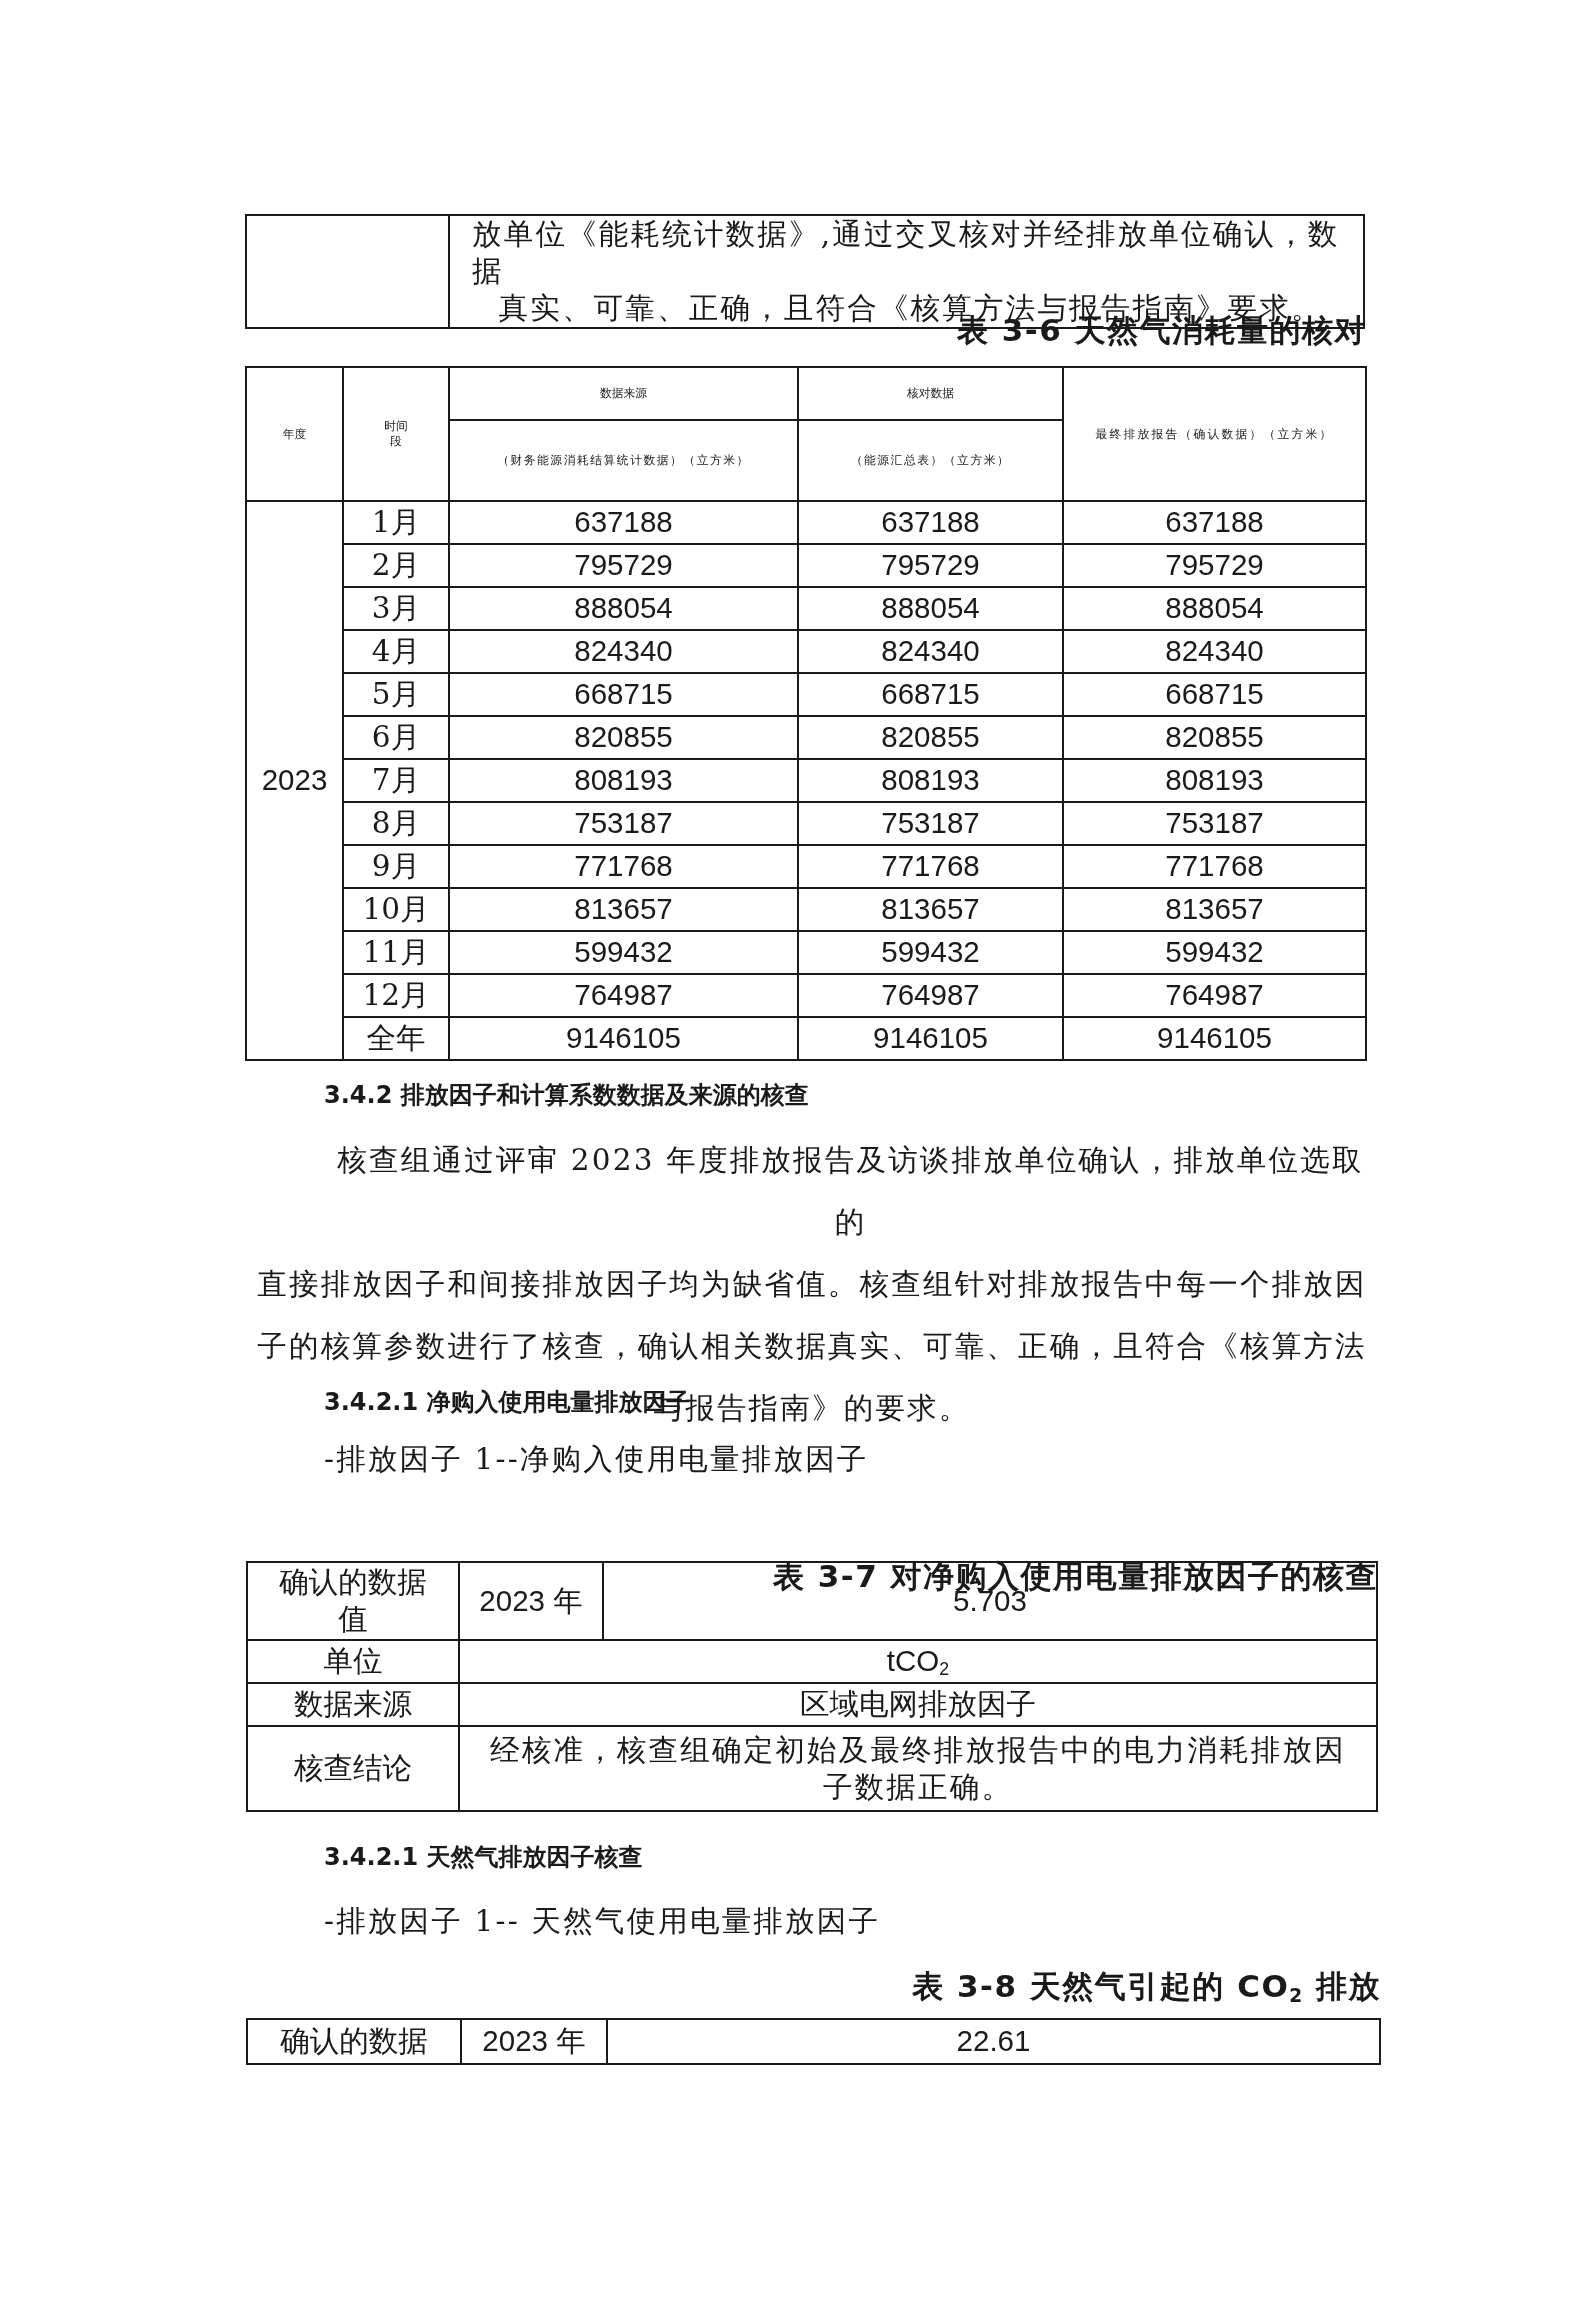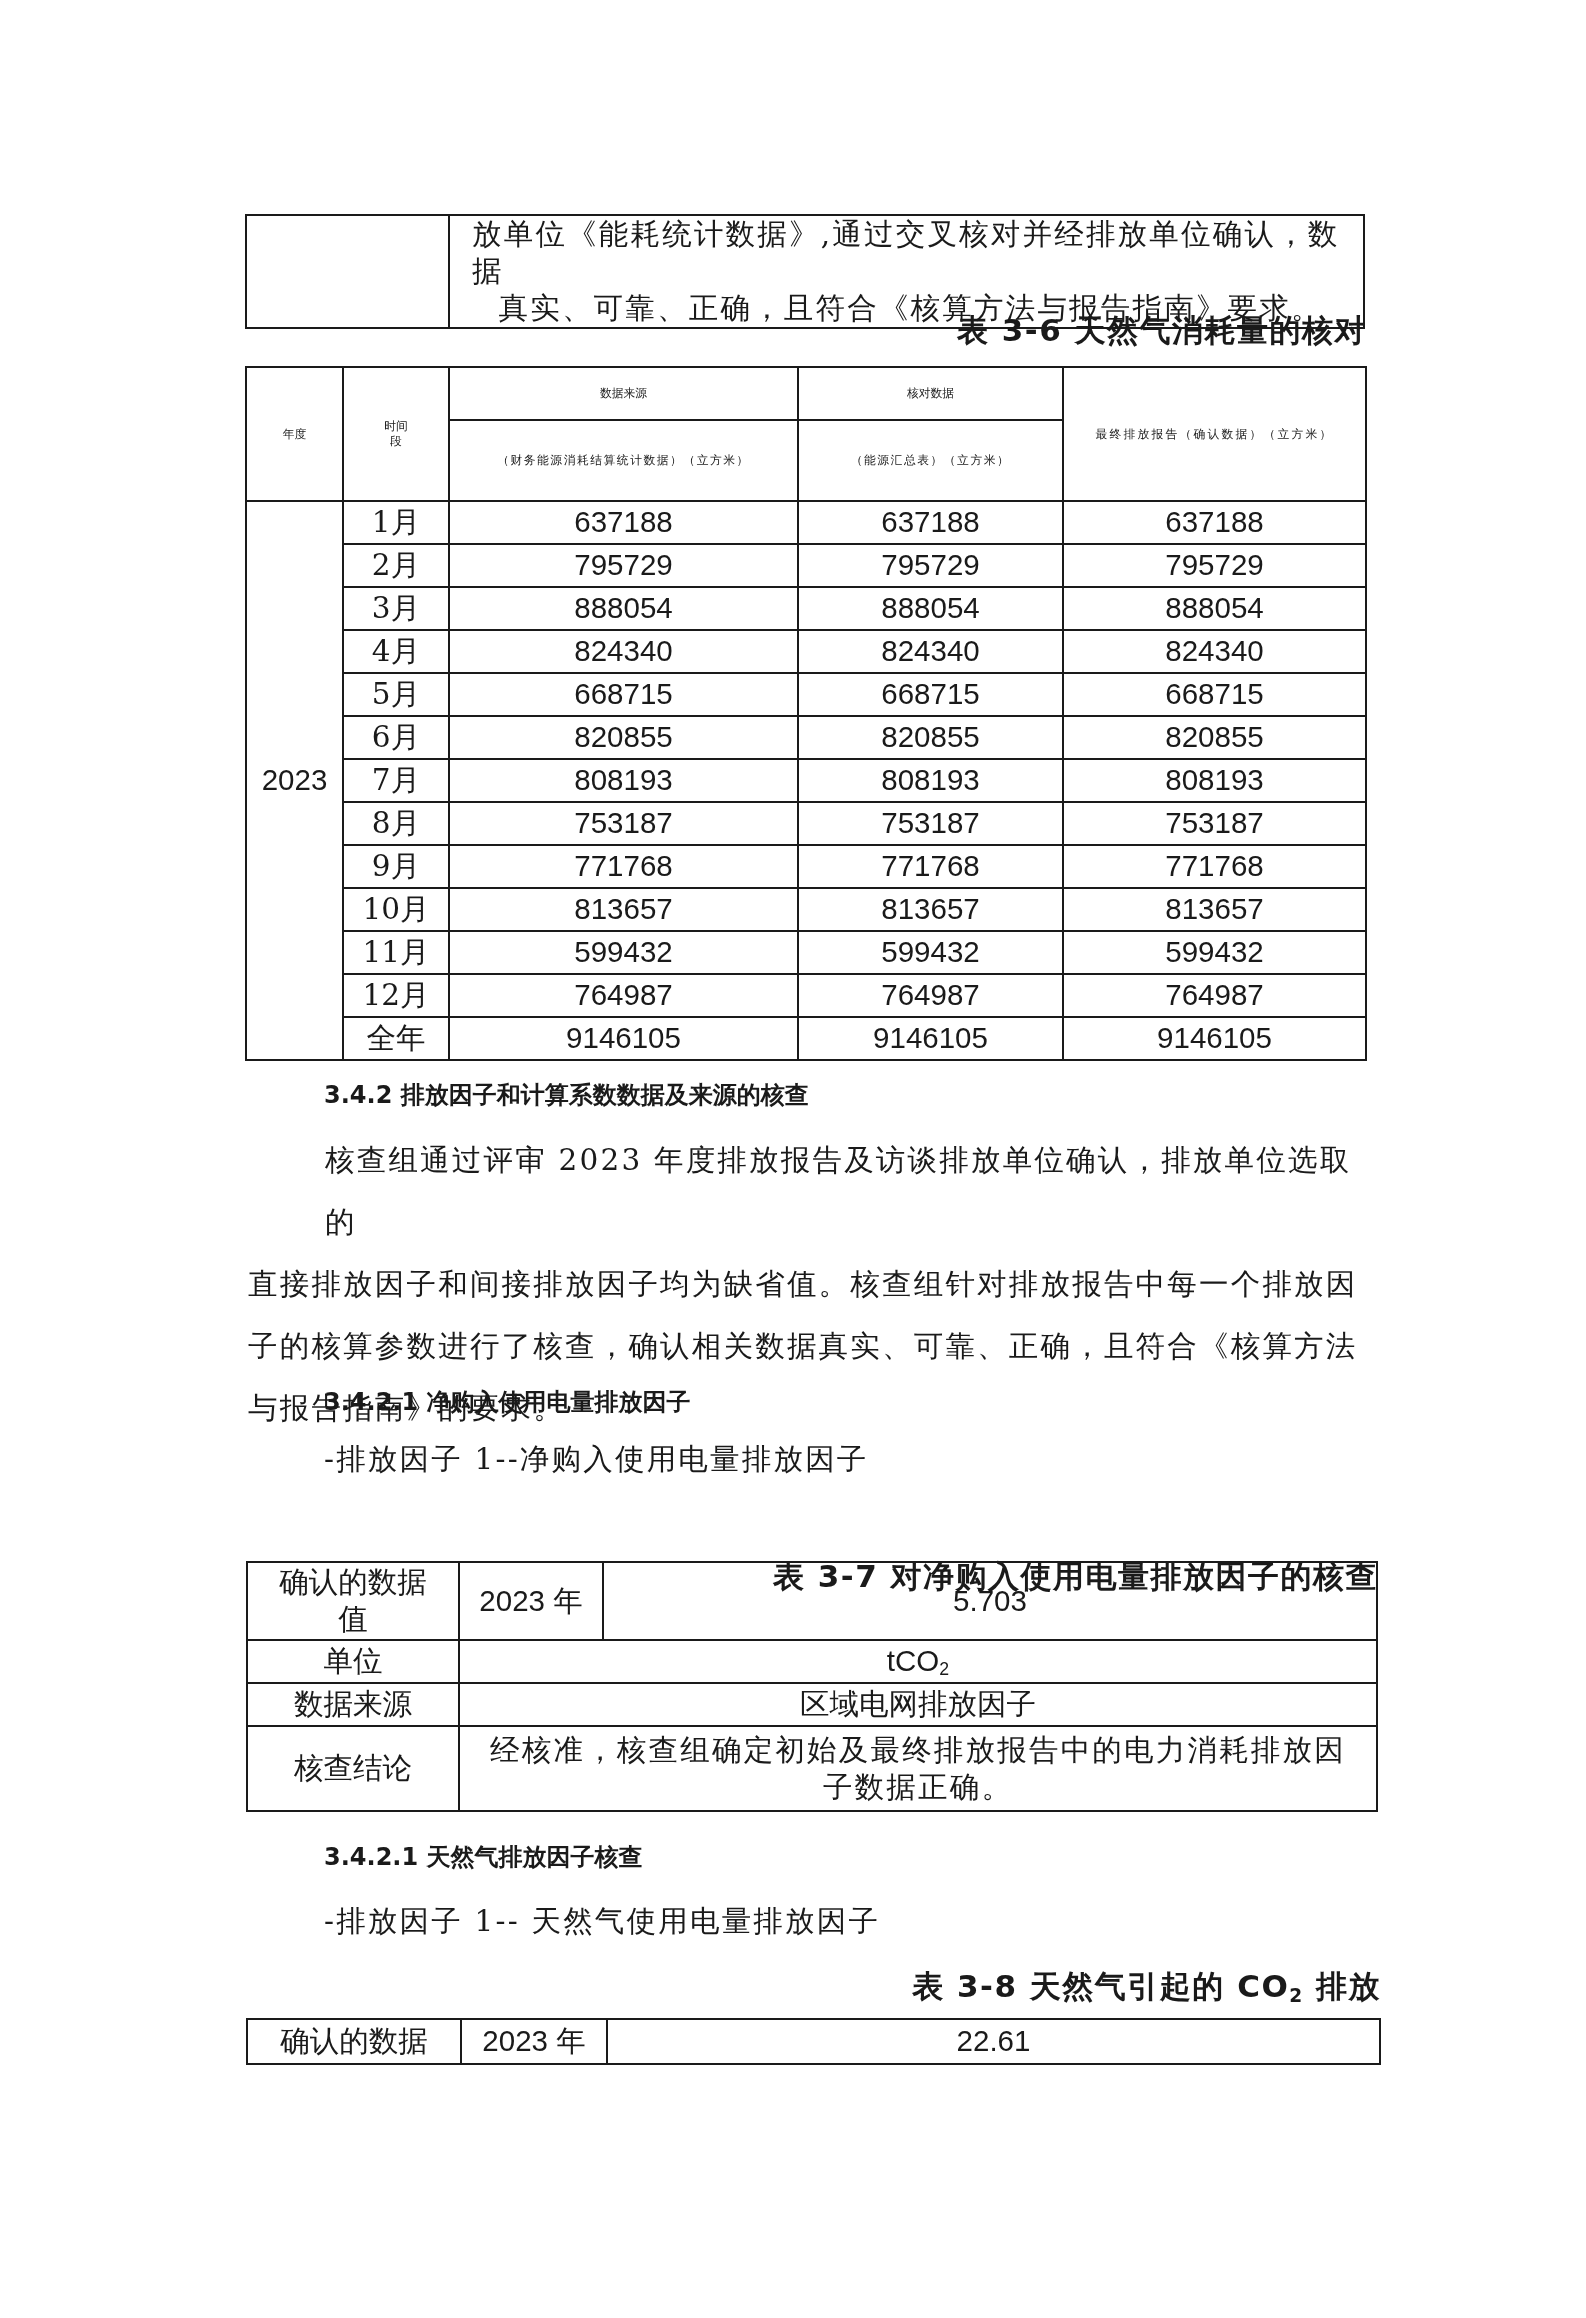--- a/index.html
+++ b/index.html
@@ -17,21 +17,21 @@
     .cont-table { left: 245px; top: 214px; width: 1120px; }
     .cont-table td { height: 81px; font-size: 29.5px; }
     .caption { font-family: "DejaVu Sans", "Liberation Sans", sans-serif; font-weight: bold; font-size: 31px; text-align: right; letter-spacing: 1.5px; }
     .t36 { left: 245px; top: 366px; width: 1122px; }
     .t36 td { font-size: 29.5px; }
     .t36 .hdr { height: 53px; }
     .t36 .hdr2 { height: 81px; }
     .t36 .row td { height: 41px; border-radius: 7px; }
     .num { font-family: "Liberation Sans", "DejaVu Sans", sans-serif; font-size: 29.5px; }
     .heading { font-family: "DejaVu Sans", "Liberation Sans", sans-serif; font-weight: bold; font-size: 24px; }
-    .para { font-size: 29.5px; line-height: 62px; letter-spacing: 2.2px; }
+    .para { font-size: 29.5px; line-height: 62px; letter-spacing: 2.2px; text-align: center; }
     .t37 { left: 246px; top: 1561px; width: 1132px; }
     .t37 td { font-size: 29.5px; }
     .t38 { left: 246px; top: 2018px; width: 1135px; }
     .t38 td { font-size: 29.5px; height: 43px; }
     sub { font-size: 0.6em; vertical-align: -0.25em; }
   </style>
 </head>
 <body>
 
 <table class="abs cont-table">

